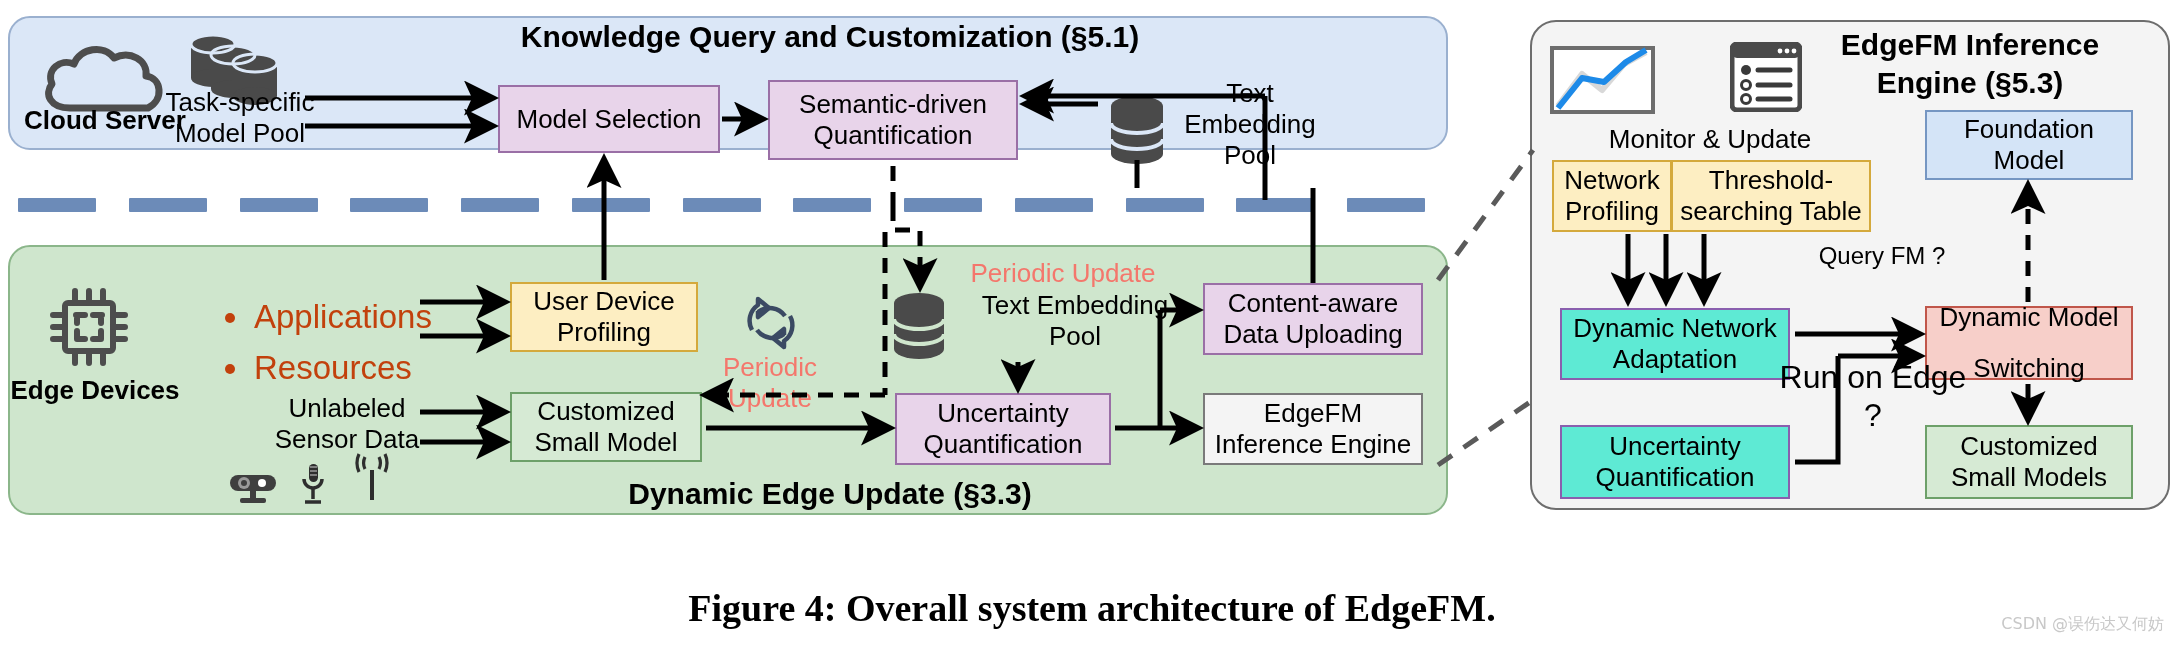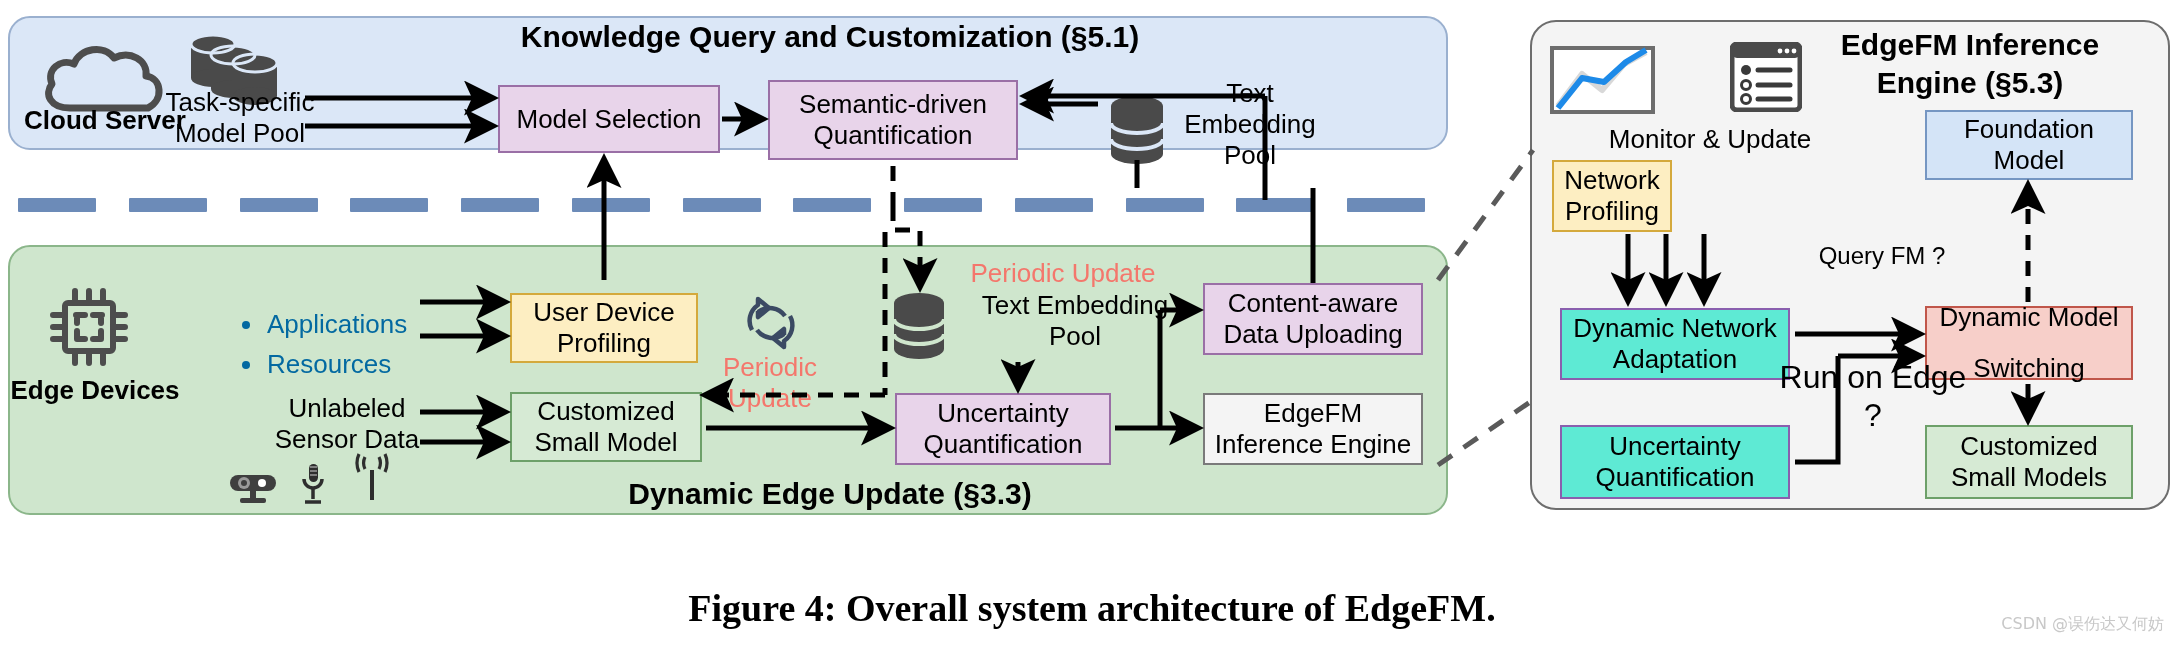--- a/index.html
+++ b/index.html
@@ -77,22 +77,22 @@
 
   
   .label {
     position: absolute; font-size: 26px; color: #000; text-align: center;
     line-height: 1.2;
   }
   .label-bold { font-weight: bold; }
   .label-red { color: #f4776c; }
 
   .bullet-list {
-    position: absolute; font-size: 26px; color:#0369a1; line-height: 1.55;
-    list-style: disc; padding-left: 26px; margin: 17px;
+    position: absolute; font-size: 33px; color:#c2410c; line-height: 1.55;
+    list-style: disc; padding-left: 26px; margin: 4px;
   }
   .bullet-list li { padding-left: 2px; }
 
   
   #wires { position: absolute; left: 0; top: 0; width: 2184px; height: 651px; pointer-events: none; }
   .solid-line { stroke: #000; stroke-width: 5; fill: none; }
   .dash-line  { stroke: #000; stroke-width: 5; fill: none; stroke-dasharray: 15 11; }
 
   
   #caption {
@@ -254,21 +254,21 @@
   <ul class="bullet-list" style="left:222px; top:287px; width:240px;">
     <li>Applications</li>
     <li>Resources</li>
   </ul>
 
   <div class="abs label" style="left:222px; top:393px; width:250px;">
     <div>Unlabeled</div>
     <div>Sensor Data</div>
   </div>
 
-  <div class="node n-yellow" style="left:510px; top:293px; width:188px; height:70px; flex-direction:column;align-items:center;">
+  <div class="node n-yellow" style="left:510px; top:282px; width:188px; height:70px; flex-direction:column;align-items:center;">
     <span>User Device</span>
     <span>Profiling</span>
   </div>
 
   <div class="node n-green" style="left:510px; top:392px; width:192px; height:70px; flex-direction:column;">
     <span>Customized</span>
     <span>Small Model</span>
   </div>
 
   <div class="icon-wrap" style="left:738px; top:292px;">
@@ -346,20 +346,24 @@
           <path d="M28 57 h32"></path>
       </g>
     </svg>
   </div>
   <div class="abs label" style="left:1570px; top:124px; width:280px;">Monitor &amp; Update</div>
 
   <div class="node n-yellow" style="left:1552px; top:160px; width:120px; height:72px; flex-direction:column;">
     <span>Network</span>
     <span>Profiling</span>
   </div>
+  <div class="node n-yellow" style="left:1671px; top:160px; width:200px; height:72px; flex-direction:column;">
+    <span>Threshold-</span>
+    <span>searching Table</span>
+  </div>
 
   <div class="node n-blue" style="left:1925px; top:110px; width:208px; height:70px; flex-direction:column;">
     <span>Foundation</span>
     <span>Model</span>
   </div>
 
   <div class="node n-lilac" style="left:1560px; top:308px; width:230px; height:72px; flex-direction:column;">
     <span>Dynamic Network</span>
     <span>Adaptation</span>
   </div>

